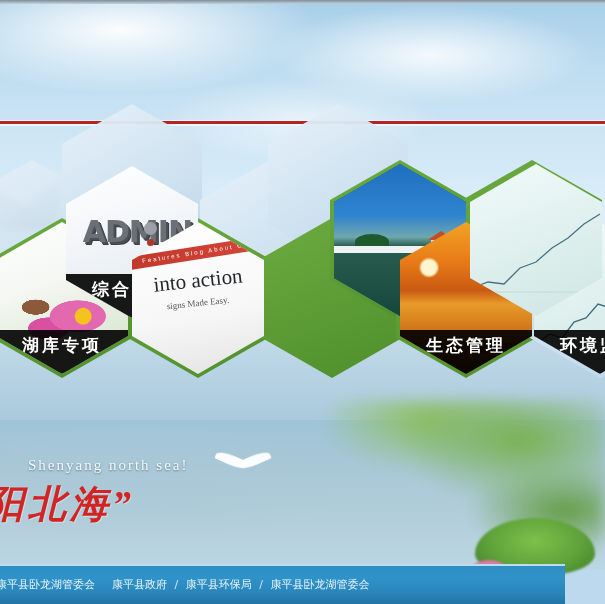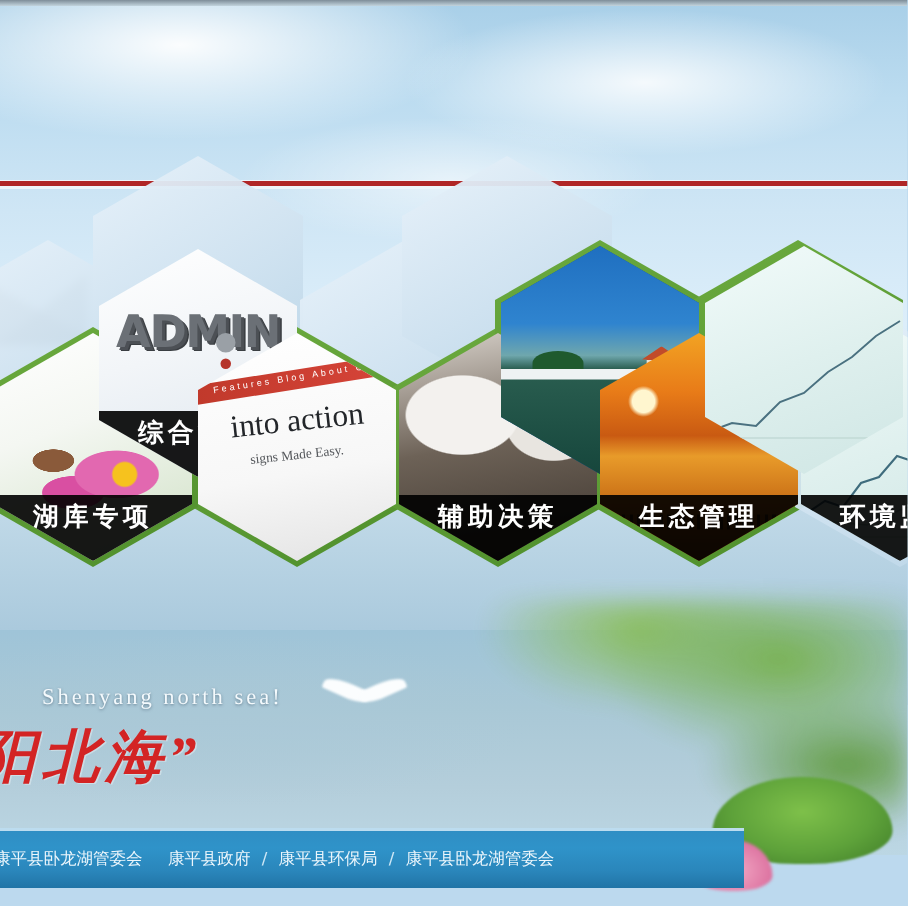--- a/index.html
+++ b/index.html
@@ -143,21 +143,21 @@
       radial-gradient(circle at 66% 62%, #f6c21e 0 6%, rgba(246,194,30,0) 7%),
       radial-gradient(ellipse 46px 26px at 62% 62%, #e268b0 0 60%, rgba(226,104,176,0) 62%),
       radial-gradient(ellipse 34px 18px at 40% 70%, #d94fa2 0 60%, rgba(217,79,162,0) 62%),
       radial-gradient(ellipse 22px 12px at 30% 56%, #8a5a3a 0 62%, rgba(138,90,58,0) 64%),
       linear-gradient(160deg,#ffffff 0%,#f4f7f2 40%,#cfe0c4 100%);
   }
   .img-admin {
     background:linear-gradient(165deg,#ffffff 0%,#f2f5f8 45%,#dde6ee 100%);
   }
   .img-admin .adm {
-    position:absolute; left:6px; top:38px; width:120px; text-align:center;
+    position:absolute; left:6px; top:48px; width:120px; text-align:right;
     font-family:"DejaVu Sans","Liberation Sans",sans-serif;
     font-weight:bold; font-size:30px; letter-spacing:-1px;
     color:#6b7076;
     text-shadow: 2px 2px 0 #4c5055, 3px 3px 0 #3a3e42;
   }
   .img-admin .tie {
     position:absolute; left:78px; top:56px; width:13px; height:13px;
     background:#9aa0a6; border-radius:50%;
     box-shadow: 0 14px 0 -3px #b5342b;
   }
@@ -246,21 +246,21 @@
   .promo-desc {
     position:absolute; left:2px; top:521px;
     font-family:"DejaVu Sans","Liberation Sans",sans-serif;
     font-size:12px; color:#2b3c48; letter-spacing:.4px;
     text-shadow:0 1px 1px rgba(255,255,255,.6);
     white-space:nowrap;
   }
 
   
   .footer {
-    position:absolute; left:0; bottom:12px; width:496px; height:40px;
+    position:absolute; left:0; bottom:0; width:565px; height:40px;
     background:linear-gradient(180deg,#2f8ec4 0%, #2f93c9 30%, #2a86bb 70%, #2174a6 100%);
     border-top:2px solid #bcdcef;
   }
   .footer .row {
     position:absolute; left:0; top:11px; width:605px; height:18px;
     white-space:nowrap;
     font-family:"DejaVu Sans","Liberation Sans",sans-serif;
     font-size:11px; color:#ecf6fc;
   }
   .footer .owner { position:absolute; left:-4px; top:0; }
@@ -304,24 +304,20 @@
     </div>
 
     <div class="hex" style="left:66px; top:40px;">
       <div class="inner img-admin">
         <div class="adm">ADMIN</div>
         <div class="tie"></div>
       </div>
       <div class="cap">综合管理</div>
     </div>
 
-    <div class="hex" style="left:266px; top:96px;">
-      <div class="inner img-meeting"></div>
-      <div class="cap">辅助决策</div>
-    </div>
 
     <div class="hex" style="left:132px; top:96px;">
       <div class="inner img-action">
         <div class="navbar">Features   Blog   About   Cont</div>
         <div class="ia">into action</div>
         <div class="sub">signs Made Easy.</div>
       </div>
     </div>
 
     <div class="hex" style="left:334px; top:38px;">

